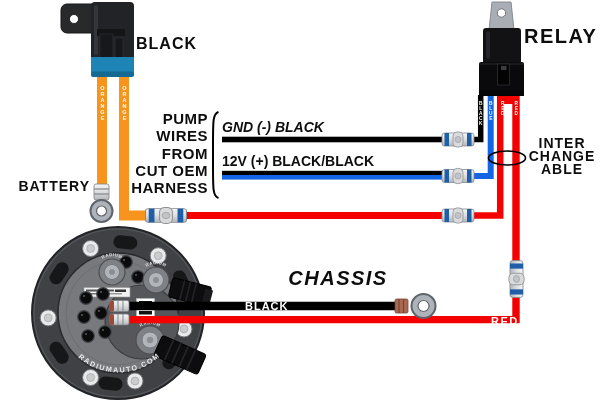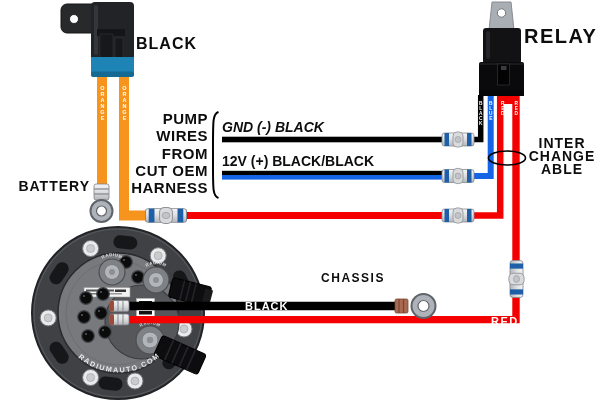--- a/index.html
+++ b/index.html
@@ -12,21 +12,21 @@
     position:absolute; font-weight:bold; color:#0d0d0d; white-space:nowrap;
     line-height:1;
   }
   .lbl-fuse    { left:136px; top:36px;  font-size:16px; letter-spacing:1px; }
   .lbl-relay   { left:524px; top:26px;  font-size:20px; letter-spacing:1.5px; }
   .lbl-battery { left:0px;   top:172px; width:90px; text-align:right; font-size:14px; line-height:13px; letter-spacing:1px;margin-top:8px; }
   .lbl-pump    { left:57px;  top:110px; width:151px; text-align:right; font-size:15px; line-height:17.3px; letter-spacing:0.5px; }
   .lbl-gnd     { left:222px; top:120px; font-size:14px;font-style:italic; }
   .lbl-12v     { left:222px; top:154px; font-size:14px; }
   .lbl-inter   { left:519px; top:137px; width:86px; text-align:center; font-size:14px; line-height:13.2px; letter-spacing:1px; }
-  .lbl-chassis { left:301px; top:272px; width:104px; text-align:center; font-size:12px; line-height:13px; letter-spacing:1.5px; }
+  .lbl-chassis { left:286px; top:272px; width:104px; text-align:center; font-size:20px; line-height:13px; letter-spacing:1.5px;font-style:italic; }
   .lbl-wblack  { left:245px; top:301px; font-size:11px; color:#fff; letter-spacing:1px; }
   .lbl-wred    { left:491px; top:316px; font-size:11px; color:#fff; letter-spacing:1.5px; }
   .vtxt {
     position:absolute; writing-mode:vertical-rl; text-orientation:upright;
     color:#fff; font-weight:bold; line-height:1; letter-spacing:0;
   }
   .v-orange { font-size:5.5px; top:85px; }
   .v-orange.w1 { left:99px; }
   .v-orange.w2 { left:121px; }
   .v-pin { font-size:4.8px; top:101px; }

